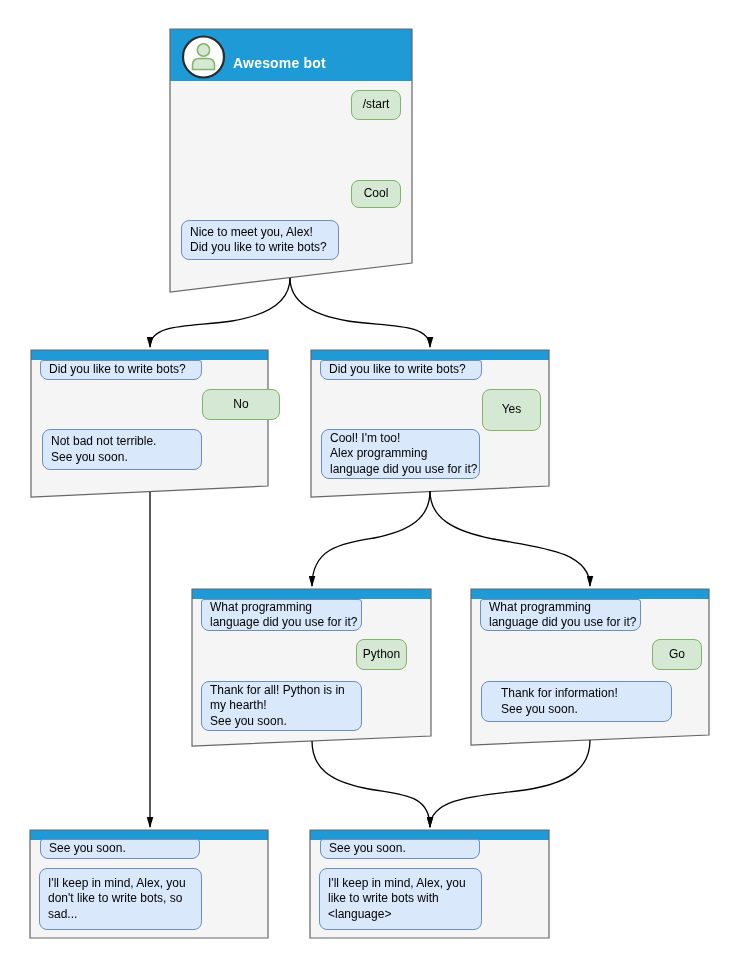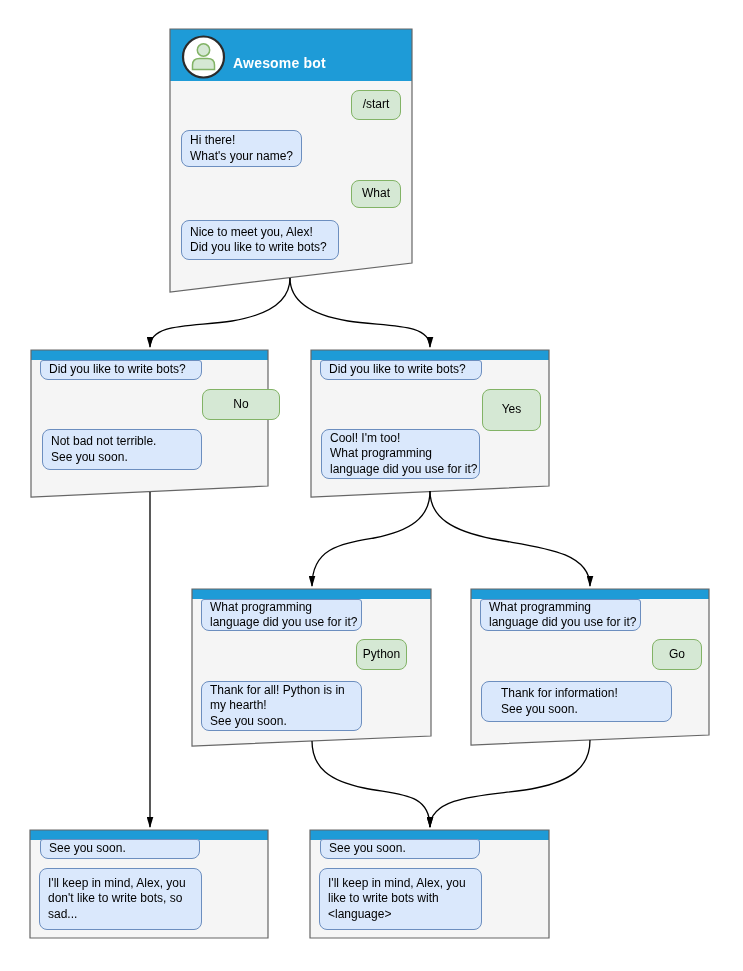--- a/index.html
+++ b/index.html
@@ -101,35 +101,33 @@
       <path class="arrow" marker-end="url(#arrowhead)" d="M430,491 C430,518 410,531 374,538 C340,544 312,548 312,586"></path>
       <path class="arrow" marker-end="url(#arrowhead)" d="M430,491 C430,518 453,531 493,539 C535,547 590,550 590,586"></path>
       <path class="arrow" marker-end="url(#arrowhead)" d="M150,492 L150,827"></path>
       <path class="arrow" marker-end="url(#arrowhead)" d="M312,741 C312,768 330,781 364,788 C398,795 430,792 430,827"></path>
       <path class="arrow" marker-end="url(#arrowhead)" d="M590,740 C590,768 570,781 536,788 C500,796 430,792 430,827"></path>
     </g>
   </svg>
 
   <div class="window-title" style="left:233px;top:29px;height:68px;">Awesome bot</div>
   <div class="bubble user" style="left:351px;top:90px;width:50px;height:30px;">/start</div>
-  <div class="bubble bot" style="left:181px;top:130px;width:121px;height:37px;">Hi there!
-What's your name?</div>
-  <div class="bubble user" style="left:351px;top:180px;width:50px;height:28px;">What</div>
+  <div class="bubble user" style="left:351px;top:180px;width:50px;height:28px;">Cool</div>
   <div class="bubble bot" style="left:181px;top:220px;width:158px;height:40px;">Nice to meet you, Alex!
 Did you like to write bots?</div>
 
   <div class="bubble bot clip-top" style="left:40px;top:360px;width:162px;height:20px;">Did you like to write bots?</div>
   <div class="bubble user" style="left:202px;top:389px;width:78px;height:31px;">No</div>
   <div class="bubble bot" style="left:42px;top:429px;width:160px;height:41px;">Not bad not terrible.
 See you soon.</div>
 
   <div class="bubble bot clip-top" style="left:320px;top:360px;width:162px;height:20px;">Did you like to write bots?</div>
   <div class="bubble user" style="left:482px;top:389px;width:59px;height:42px;">Yes</div>
   <div class="bubble bot" style="left:321px;top:429px;width:159px;height:50px;">Cool! I'm too!
-What programming
+Alex programming
 language did you use for it?</div>
 
   <div class="bubble bot clip-top" style="left:201px;top:599px;width:161px;height:32px;">What programming
 language did you use for it?</div>
   <div class="bubble user" style="left:356px;top:639px;width:51px;height:31px;">Python</div>
   <div class="bubble bot" style="left:201px;top:681px;width:161px;height:50px;">Thank for all! Python is in
 my hearth!
 See you soon.</div>
 
   <div class="bubble bot clip-top" style="left:480px;top:599px;width:161px;height:32px;">What programming

